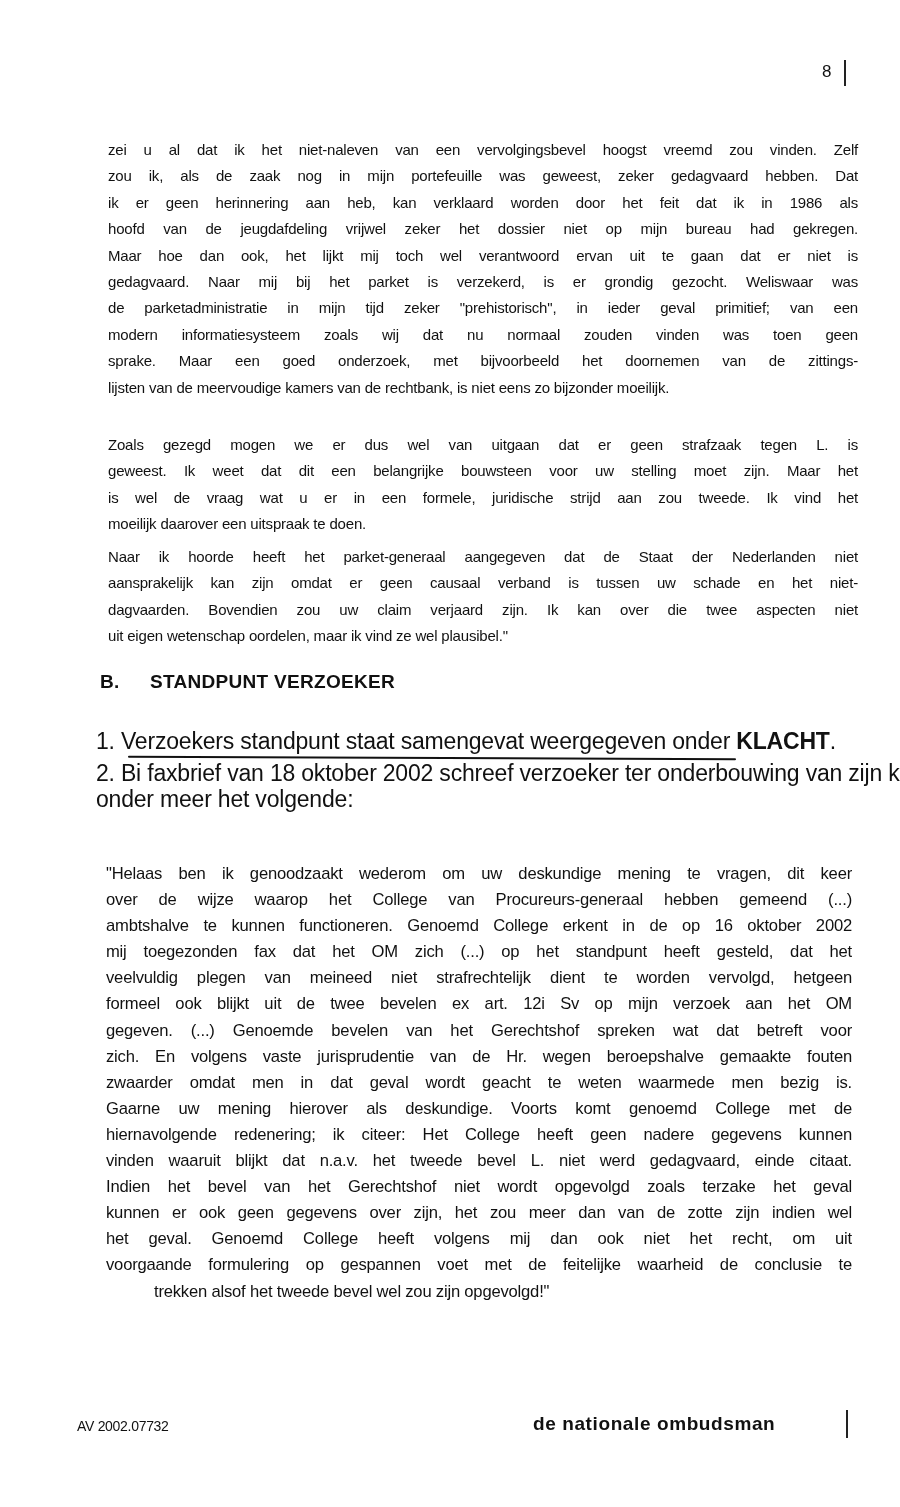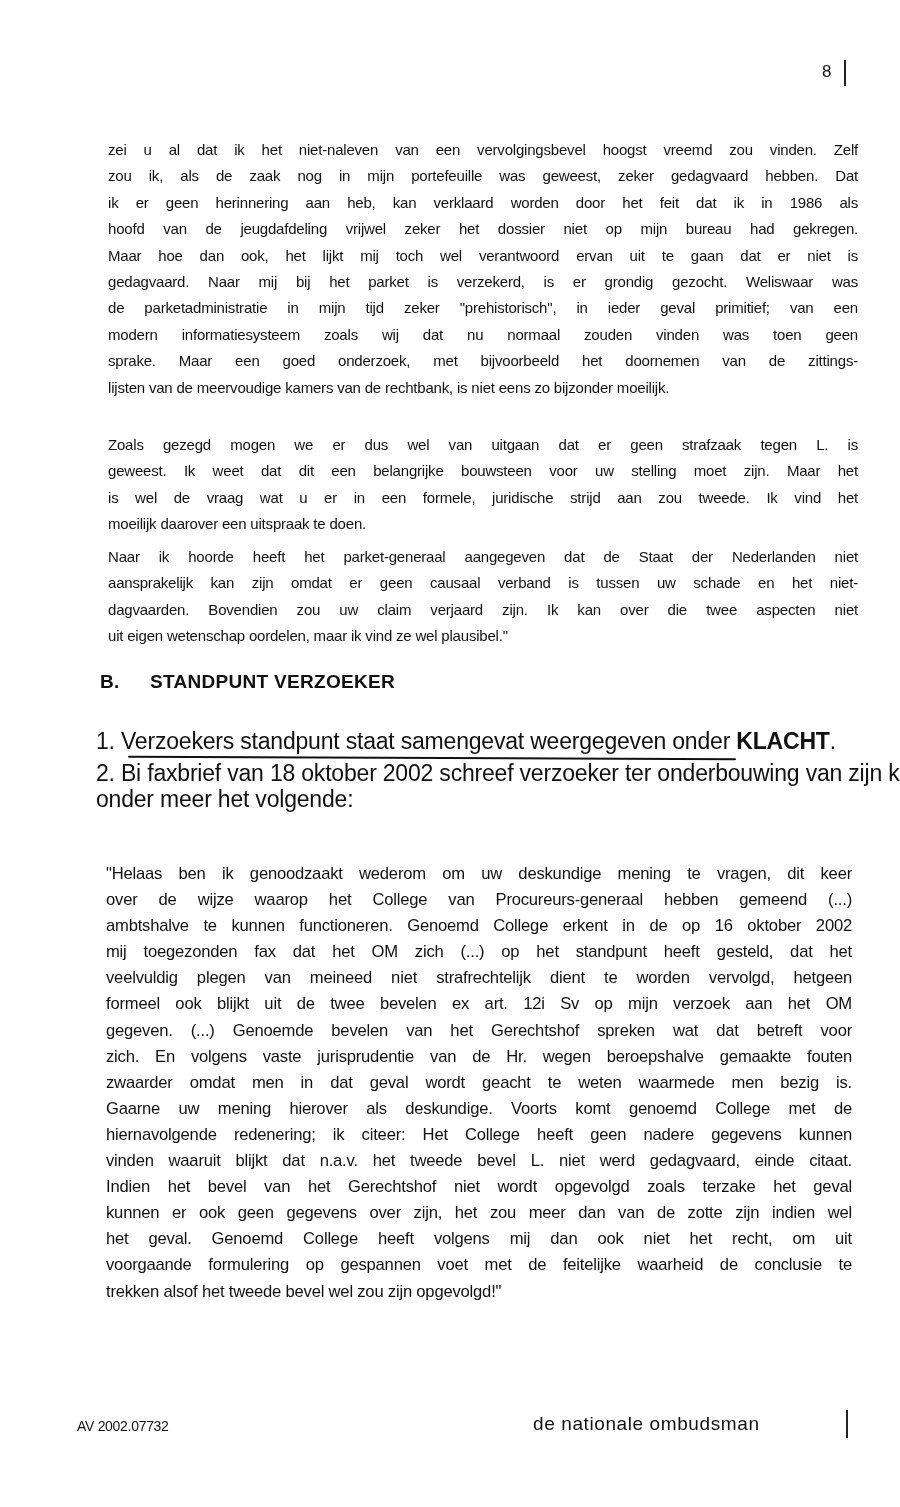--- a/index.html
+++ b/index.html
@@ -29,24 +29,24 @@
     .item { position: absolute; left: 96px; width: 762px; font-size: 23px; line-height: 26.4px; letter-spacing: -0.2px; }
     .item .line { display: block; white-space: nowrap; }
     .item .line.just { text-align: justify; text-align-last: justify; }
     .bold { font-weight: bold; }
     .underline-stroke {
       position: absolute; left: 128px; top: 757px; width: 608px; height: 2px;
       background: #111; transform: skewY(0.25deg); border-radius: 1px;
     }
     .quote { position: absolute; left: 106px; width: 746px; font-size: 16.6px; line-height: 26.1px; letter-spacing: -0.2px; }
     .quote .line { display: block; white-space: nowrap; text-align: justify; text-align-last: justify; }
-    .quote .line.last { text-align-last: left; }
+    .quote .line.last { text-align-last: left; margin-left: 48px; }
     .footer-id { position: absolute; left: 77px; top: 1418px; font-size: 14px; letter-spacing: -0.3px; }
     .footer-brand {
-      position: absolute; left: 533px; top: 1413px; font-size: 19px; font-weight: normal; letter-spacing: 0.6px;
+      position: absolute; left: 533px; top: 1413px; font-size: 19px; font-weight: bold; letter-spacing: 0.6px;
     }
     .footer-rule { position: absolute; left: 846px; top: 1410px; width: 1.5px; height: 28px; background: #222; }
   </style>
 </head>
 <body>
 
 <div class="page-number">8</div>
 <div class="page-number-rule"></div>
 
 <div class="para" style="top:137px;">

